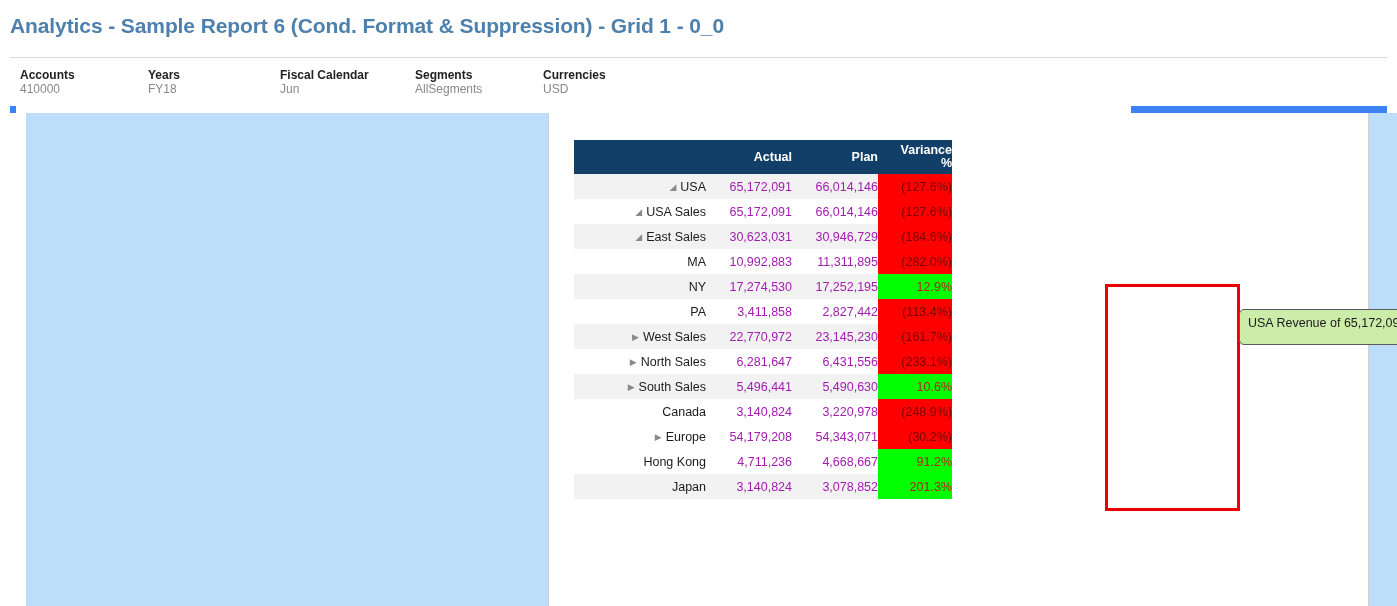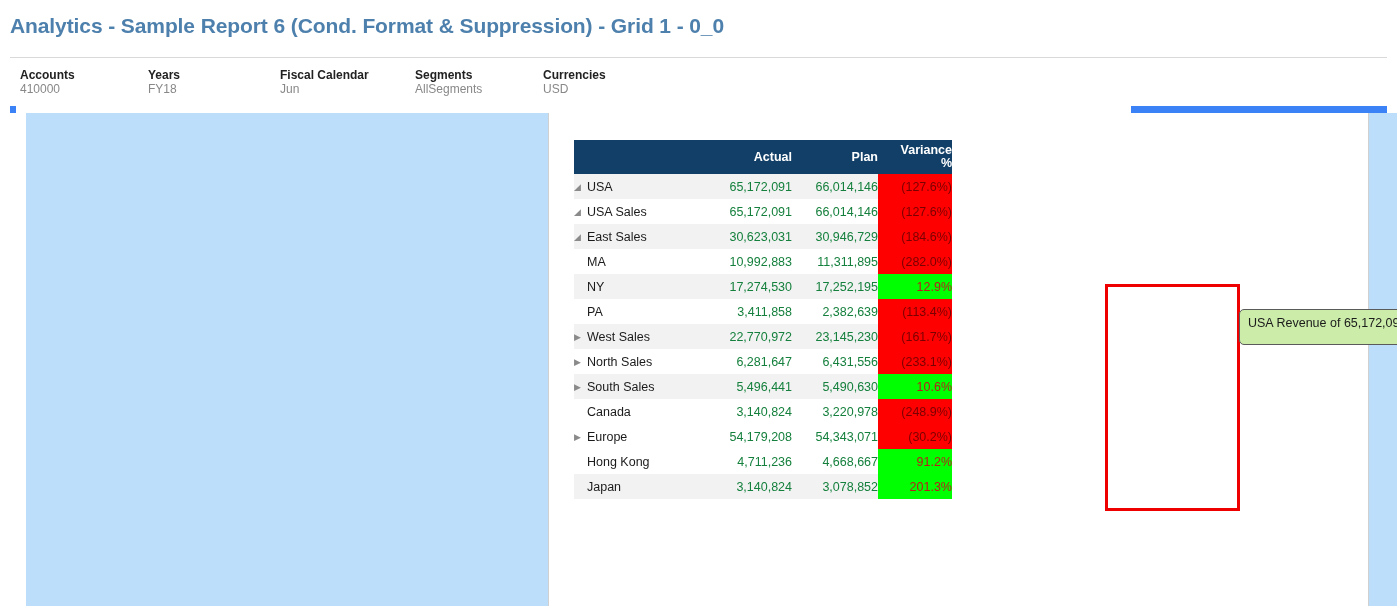--- a/index.html
+++ b/index.html
@@ -63,28 +63,28 @@
     font-size:12.5px; font-weight:bold;
     height:34px; vertical-align:middle;
     text-align:right; padding-right:8px;
     border:none;
   }
   thead th.corner{ width:132px; }
   th.num-h{ width:86px; }
   th.var-h{ width:74px; text-align:right; padding-right:0; line-height:13px; }
 
   tbody tr{ height:25px; }
-  tbody td{ height:25px; vertical-align:middle; }
+  tbody td{ height:25px; vertical-align:middle;text-align:right; }
   td.rowlabel{
     width:132px; padding-left:6px; white-space:nowrap;
     font-size:12.5px; color:#1b1b1b;
   }
   td.num{
     width:86px; text-align:right; padding-right:8px;
-    font-size:12.5px; color:#15803d; white-space:nowrap;
+    font-size:12.5px; color:#a21caf; white-space:nowrap;
   }
   td.var{
     width:74px; text-align:right; padding-right:6px;
     font-size:12.5px; white-space:nowrap;
   }
   tr.odd td{ background:#f2f2f2; }
   tr.even td{ background:#ffffff; }
 
   .var.red{ background:#ff0000 !important; color:#7a0000; }
   .var.green{ background:#00ff00 !important; color:#b91c1c; }
@@ -204,21 +204,21 @@
           </tr>
           <tr class="odd">
             <td class="rowlabel lvl3"><span class="tri blank">&nbsp;</span><span>NY</span></td>
             <td class="num">17,274,530</td>
             <td class="num">17,252,195</td>
             <td class="var green">12.9%</td>
           </tr>
           <tr class="even">
             <td class="rowlabel lvl3"><span class="tri blank">&nbsp;</span><span>PA</span></td>
             <td class="num">3,411,858</td>
-            <td class="num">2,382,639</td>
+            <td class="num">2,827,442</td>
             <td class="var red">(113.4%)</td>
           </tr>
           <tr class="odd">
             <td class="rowlabel lvl2"><span class="tri">▶</span><span>West Sales</span></td>
             <td class="num">22,770,972</td>
             <td class="num">23,145,230</td>
             <td class="var red">(161.7%)</td>
           </tr>
           <tr class="even">
             <td class="rowlabel lvl2"><span class="tri">▶</span><span>North Sales</span></td>

